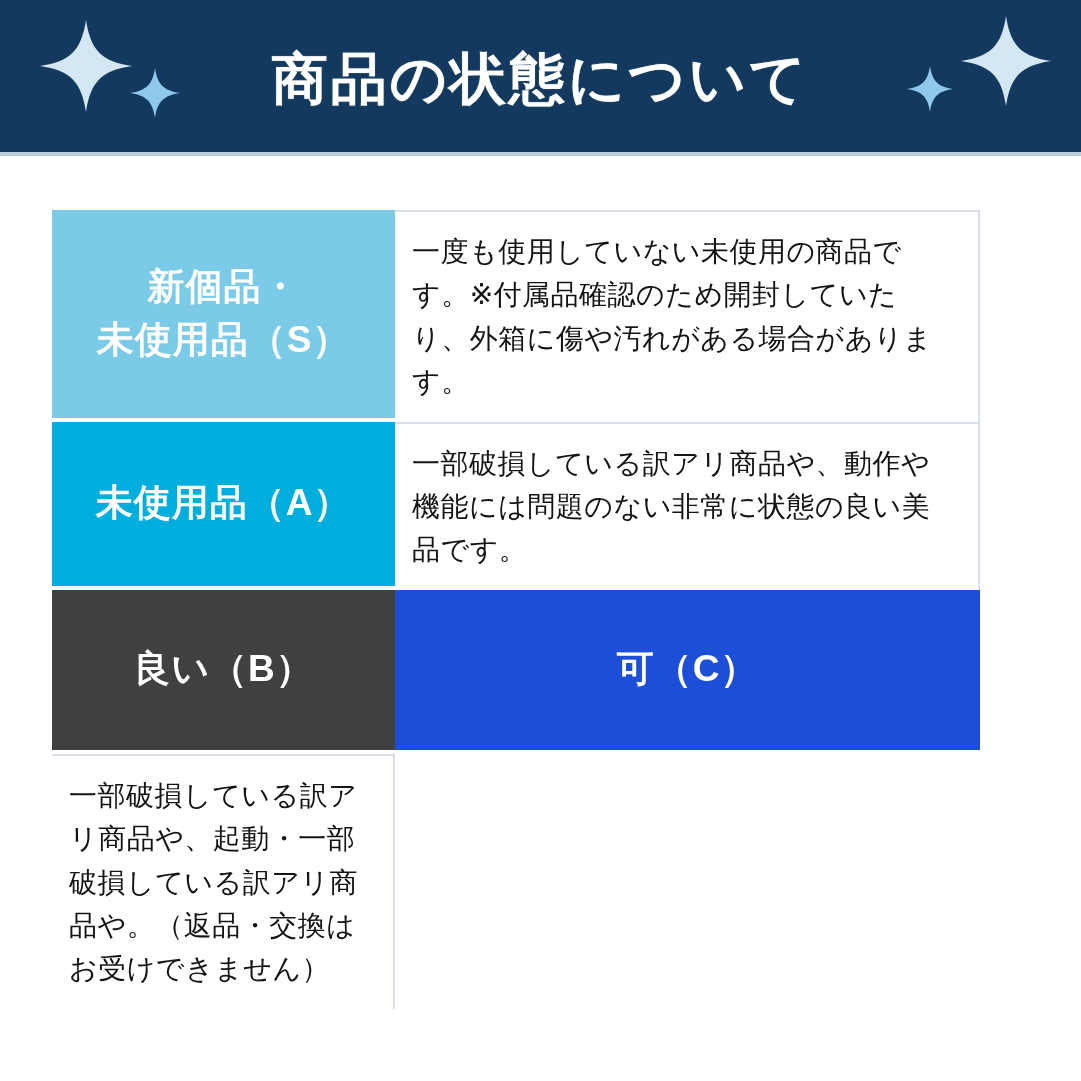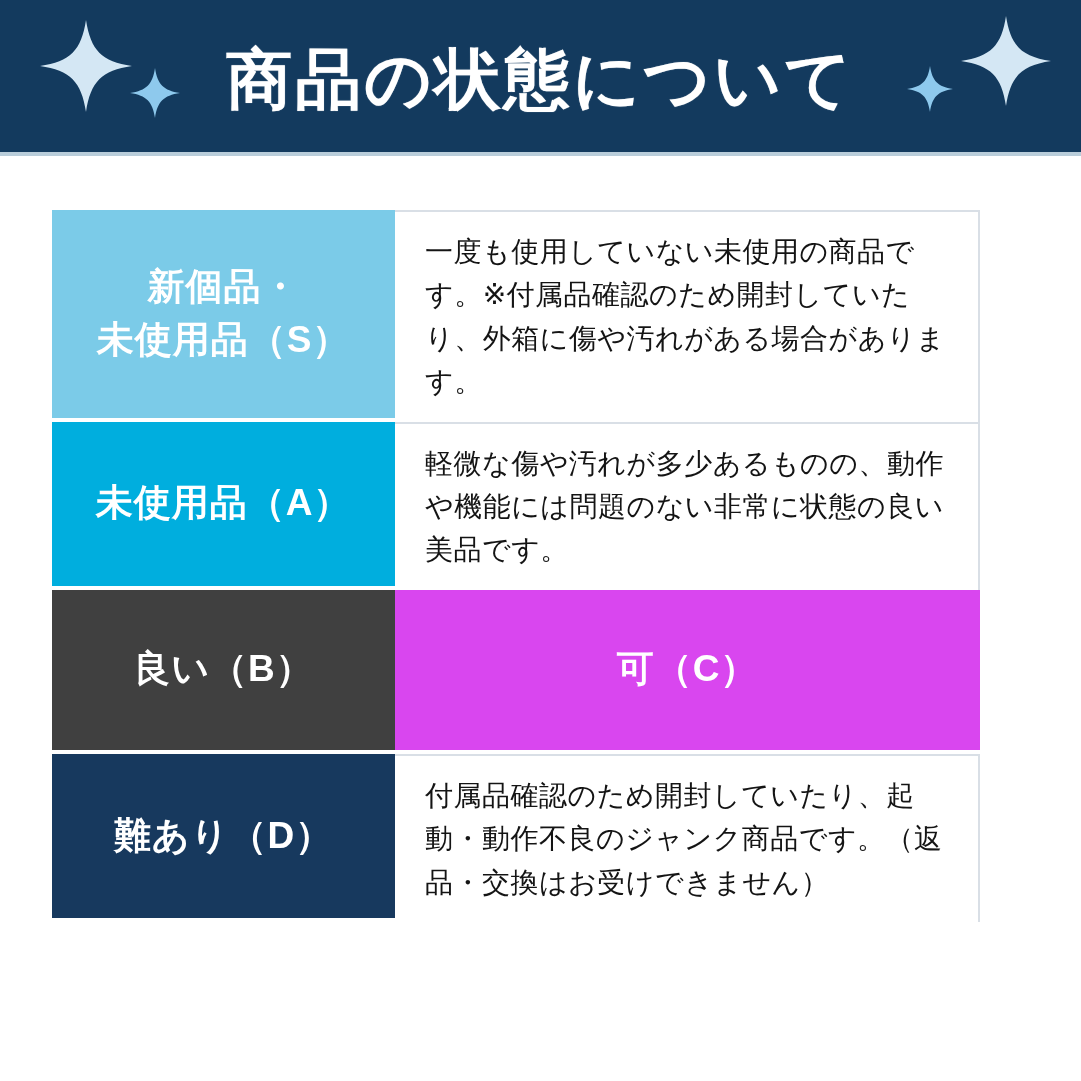--- a/index.html
+++ b/index.html
@@ -23,21 +23,21 @@
     width: 100%;
     height: 156px;
     border-bottom: 4px solid #b9cdda;
     display: flex;
     align-items: center;
     justify-content: center;
     box-sizing: border-box;
   }
   .header-title {
     color: #ffffff;
-    font-size: 66px;
+    font-size: 56px;
     font-weight: 800;
     letter-spacing: 3px;
     line-height: 1;
     padding-top: 6px;
     text-shadow: 0 0 1px rgba(255,255,255,.6);
     white-space: nowrap;
   }
   .sparkle-group {
     position: absolute;
     top: 0;
@@ -79,21 +79,21 @@
     white-space: pre-line;
   }
   .desc-cell {
     min-height: 164px;
     background: #ffffff;
     box-sizing: border-box;
     border-right: 2px solid #d9dfe6;
     border-top: 2px solid #d9dfe6;
     display: flex;
     align-items: center;
-    padding: 18px 26px 18px 30px;
+    padding: 18px 26px 18px 17px;
   }
   .desc-text {
     margin: 0;
     color: #141414;
     font-size: 28px;
     line-height: 1.55;
     font-weight: 500;
     letter-spacing: 0.5px;
   }
 </style>
@@ -129,29 +129,26 @@
       <span class="label-text">新個品・
 未使用品（S）</span>
     </div>
       <div class="desc-cell row-first">
       <p class="desc-text">一度も使用していない未使用の商品です。※付属品確認のため開封していたり、外箱に傷や汚れがある場合があります。</p>
     </div>
       <div class="label-cell row-mid" style="background: rgb(0, 174, 222);">
       <span class="label-text">未使用品（A）</span>
     </div>
       <div class="desc-cell row-mid">
-      <p class="desc-text">軽微な傷や汚れが多少あるものの、動作や機能には問題のない非常に状態の良い美品です。</p>
+      <p class="desc-text">一部破損している訳アリ商品や、動作や機能には問題のない非常に状態の良い美品です。</p>
     </div>
       <div class="label-cell row-mid" style="background: #404040;">
       <span class="label-text">良い（B）</span>
     </div>
-      <div class="label-cell row-mid" style="background: #d946ef;">
+      <div class="label-cell row-mid" style="background: #1d4ed8;">
       <span class="label-text">可（C）</span>
     </div>
-      <div class="label-cell row-last" style="background: rgb(23, 57, 94);">
-      <span class="label-text">難あり（D）</span>
-    </div>
       <div class="desc-cell row-last">
-      <p class="desc-text">付属品確認のため開封していたり、起動・動作不良のジャンク商品です。（返品・交換はお受けできません）</p>
+      <p class="desc-text">一部破損している訳アリ商品や、起動・一部破損している訳アリ商品や。（返品・交換はお受けできません）</p>
     </div>
     </div>
 
 </div>
 
 </body></html>

